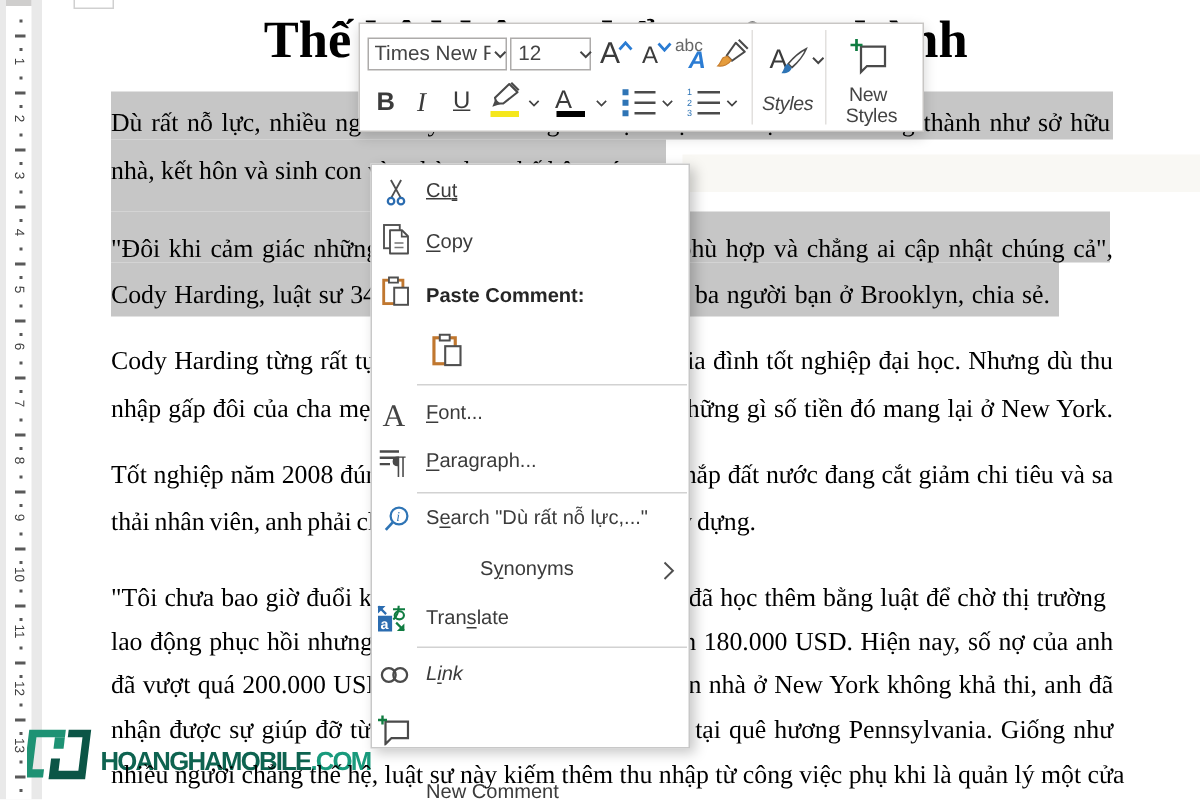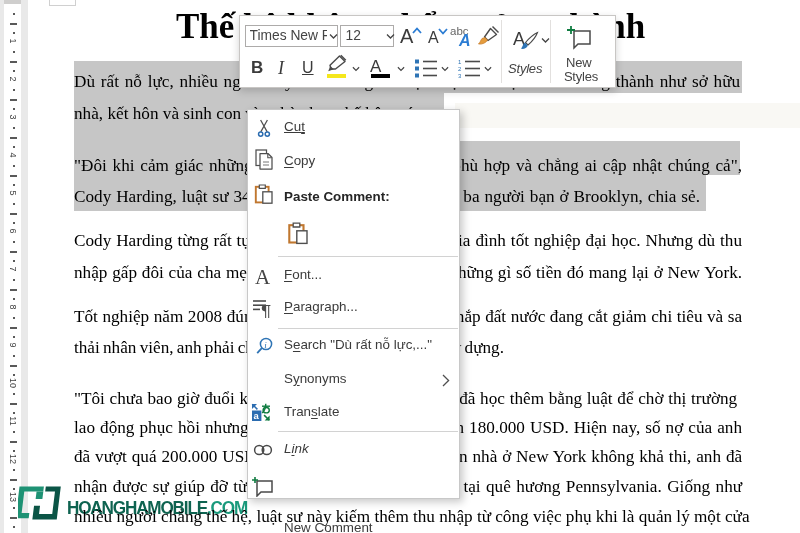--- a/index.html
+++ b/index.html
@@ -271,21 +271,21 @@
   <div class="mi" style="top:188px;"><u>P</u>aragraph...</div>
   <div class="sep" style="top:218px;"></div>
 
   <svg class="ico" style="left:8px;top:227px;" width="17" height="18" viewBox="0 0 17 18">
     <circle cx="10" cy="7" r="5.6" fill="none" stroke="#2e74b5" stroke-width="1.5"></circle>
     <path d="M5.8 11.2 L1.2 16.2" stroke="#2e74b5" stroke-width="1.8"></path>
     <text x="8.2" y="10.5" font-family="Liberation Serif" font-style="italic" font-size="9" fill="#2e74b5">i</text>
   </svg>
   <div class="mi" style="top:225.5px;">S<u>e</u>arch "Dù rất nỗ lực,..."</div>
 
-  <div class="mi" style="top:260px;">S<u>y</u>nonyms</div>
+  <div class="mi" style="top:260px;margin-left:36px;">S<u>y</u>nonyms</div>
   <svg class="ico" style="left:194px;top:264px;" width="8" height="13" viewBox="0 0 8 13">
       <path d="M1 1 L6.6 6.5 L1 12" stroke="#4f4f4f" stroke-width="1.3" fill="none"></path>
     </svg>
 
   <svg class="ico" style="left:3px;top:293px;" width="20" height="19" viewBox="0 0 20 19">
     <path d="M1.2 1.2 L6.4 6.4" stroke="#2b6cb0" stroke-width="1.5"></path>
     <path d="M1 6 L1 1 L6 1 Z" fill="#2b6cb0"></path>
     <rect x="1" y="7.5" width="9.4" height="10.5" fill="#2b6cb0"></rect>
     <text x="2.6" y="16.2" font-family="Liberation Sans" font-size="9.5" font-weight="bold" fill="#fff">a</text>
     <g stroke="#107c41" fill="none" stroke-width="1.4">

